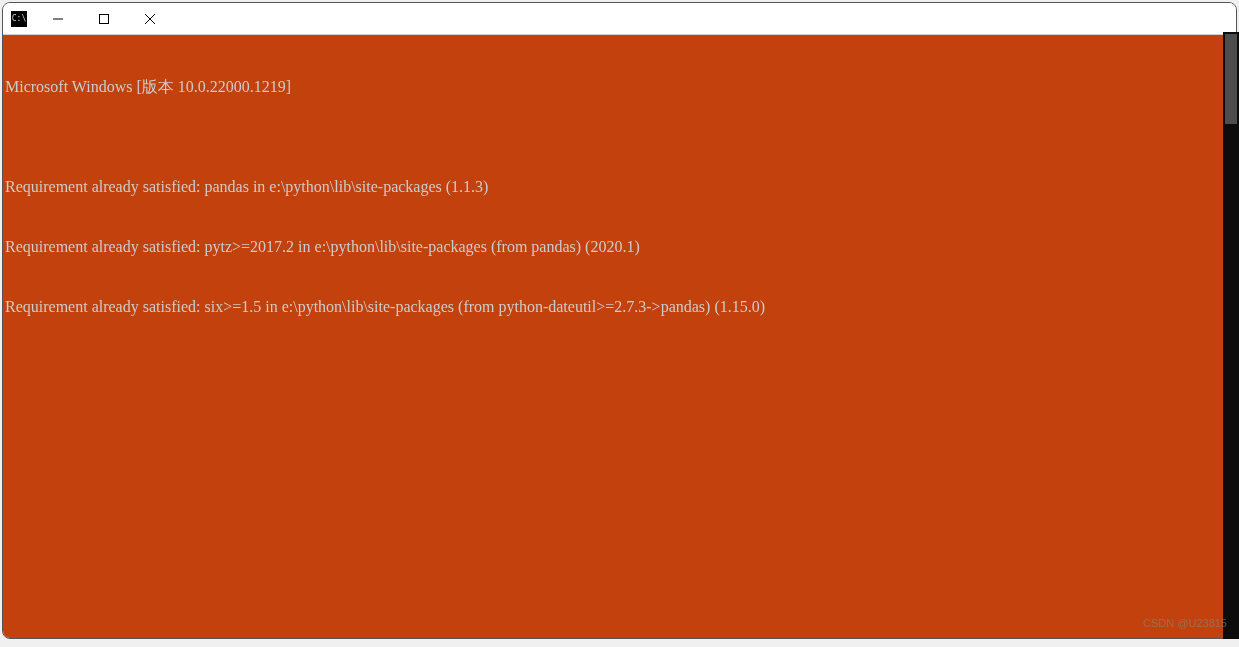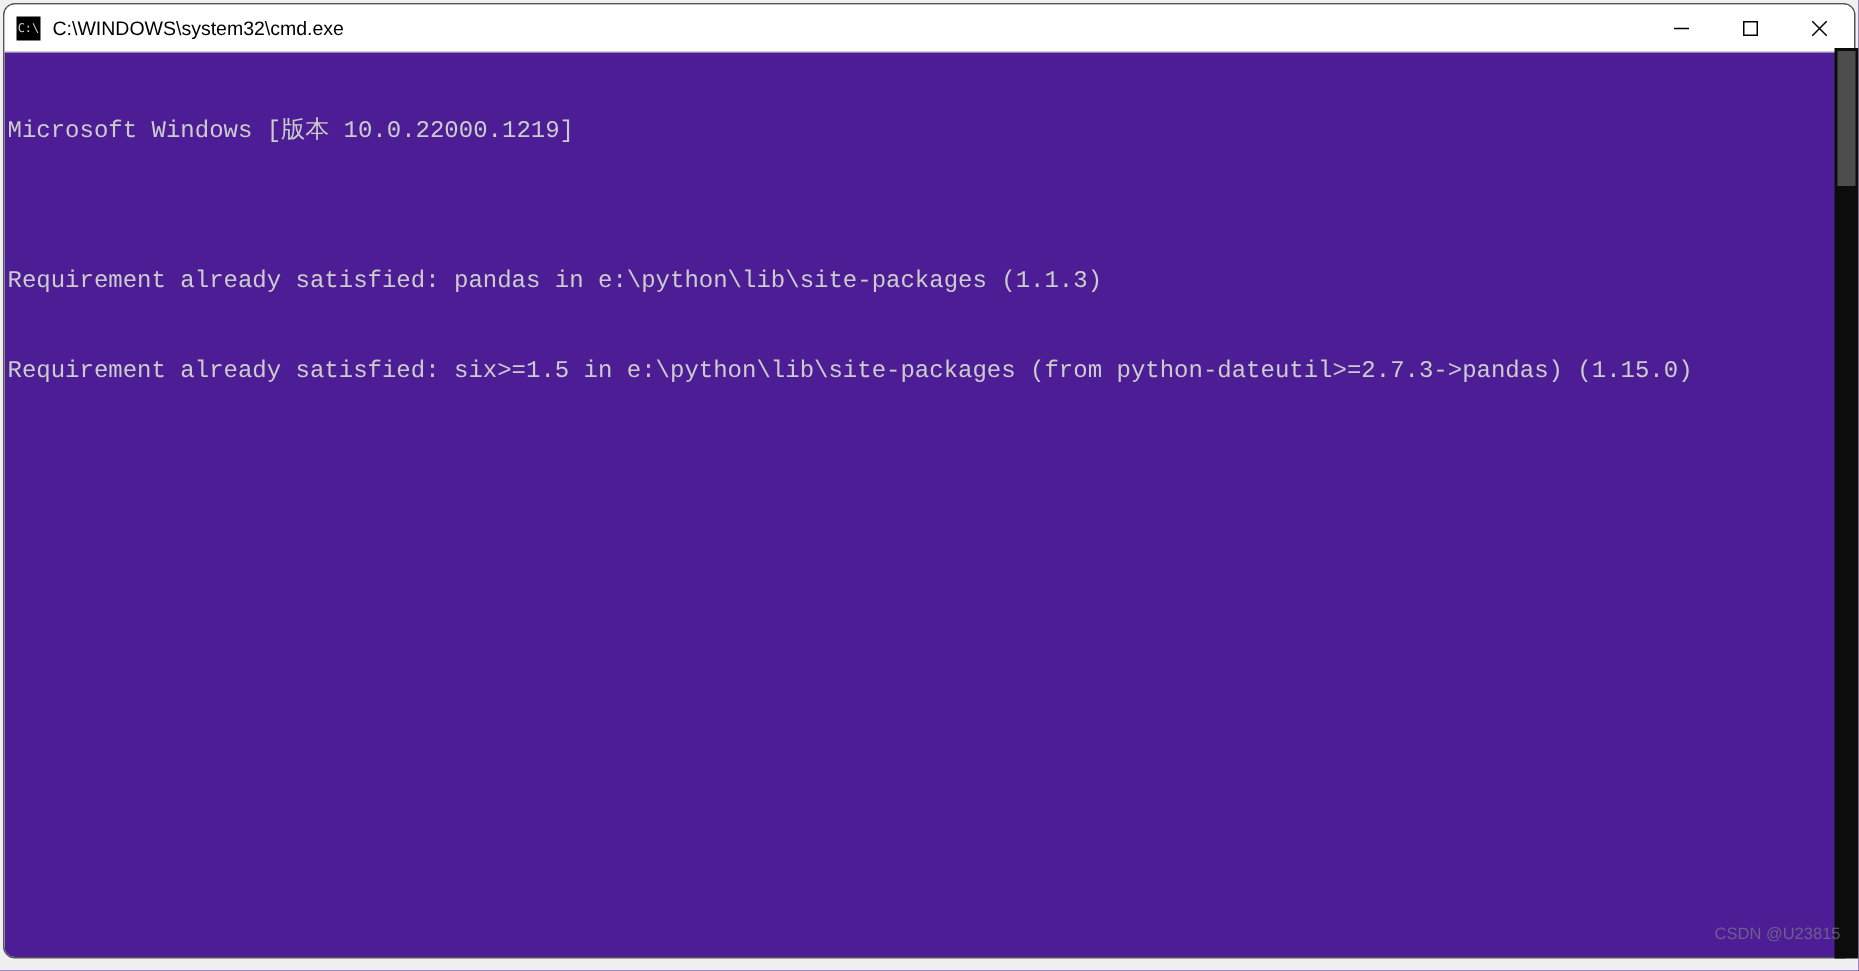--- a/index.html
+++ b/index.html
@@ -69,23 +69,23 @@
       align-items: center;
       justify-content: center;
       cursor: pointer;
     }
     .titlebar-btn svg {
       width: 10px;
       height: 10px;
     }
     .terminal {
       flex: 1;
-      background: #4c1d95;
+      background: #c2410c;
       color: #cccccc;
-      font-family: Liberation Mono, monospace;
+      font-family: Liberation Serif, serif;
       font-size: 16px;
       line-height: 20px;
       padding: 2px 0 0 2px;
       overflow-y: auto;
       position: relative;
       white-space: pre;
     }
     .terminal-line {
       white-space: pre;
     }
@@ -117,21 +117,20 @@
     }
   </style>
 </head>
 <body>
 
 <div class="window">
   <div class="titlebar">
     <div class="titlebar-icon">
       <span class="titlebar-icon-inner">C:\</span>
     </div>
-    <div class="titlebar-title">C:\WINDOWS\system32\cmd.exe</div>
     <div class="titlebar-controls">
       <div class="titlebar-btn">
         <svg viewBox="0 0 10 10">
             <line x1="0" y1="5" x2="10" y2="5" stroke="#000" stroke-width="1"></line>
           </svg>
       </div>
       <div class="titlebar-btn">
         <svg viewBox="0 0 10 10">
             <rect x="0.5" y="0.5" width="9" height="9" fill="none" stroke="#000" stroke-width="1"></rect>
           </svg>
@@ -141,20 +140,21 @@
             <line x1="0" y1="0" x2="10" y2="10" stroke="#000" stroke-width="1"></line>
             <line x1="10" y1="0" x2="0" y2="10" stroke="#000" stroke-width="1"></line>
           </svg>
       </div>
     </div>
   </div>
   <div class="terminal">
     <div class="terminal-line">Microsoft Windows [版本 10.0.22000.1219]</div>
     <div class="terminal-line"></div>
     <div class="terminal-line">Requirement already satisfied: pandas in e:\python\lib\site-packages (1.1.3)</div>
+    <div class="terminal-line">Requirement already satisfied: pytz&gt;=2017.2 in e:\python\lib\site-packages (from pandas) (2020.1)</div>
     <div class="terminal-line">Requirement already satisfied: six&gt;=1.5 in e:\python\lib\site-packages (from python-dateutil&gt;=2.7.3-&gt;pandas) (1.15.0)</div>
     <div class="terminal-line"></div>
     <div class="terminal-line"></div>
   </div>
 </div>
 
 <div class="scrollbar">
   <div class="scrollbar-thumb"></div>
 </div>
 

